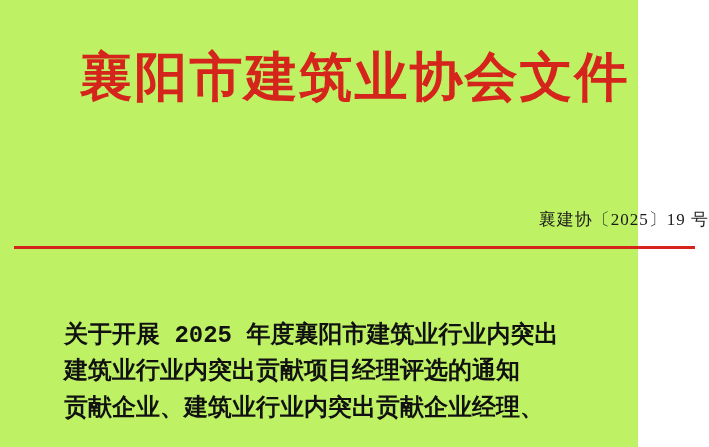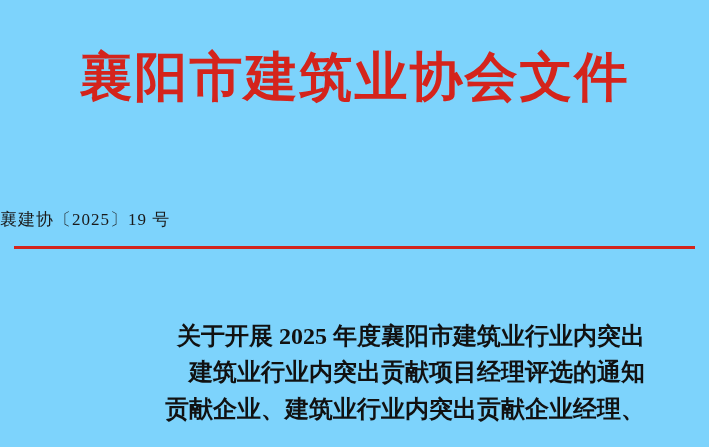--- a/index.html
+++ b/index.html
@@ -8,23 +8,23 @@
   }
   body {
     width: 709px;
     height: 447px;
     background: #ffffff;
     font-family: "Liberation Serif", "DejaVu Serif", serif;
     overflow: hidden;
   }
   .page {
     position: relative;
-    width: 709px;
+    width: 638px;
     height: 447px;
-    background: #7dd3fc;
+    background: #bef264;
     box-sizing: border-box;
     padding-left: 10px;
   }
   .masthead {
     position: absolute;
     top: 46px;
     left: 0;
     width: 709px;
     text-align: center;
     color: #d4241c;
@@ -33,42 +33,42 @@
     font-size: 53px;
     letter-spacing: 2px;
     line-height: 1.15;
     white-space: nowrap;
   }
   .doc-number {
     position: absolute;
     top: 208px;
     left: 0;
     width: 709px;
-    text-align: left;
+    text-align: right;
     color: #1a1a1a;
     font-family: "Liberation Serif", "DejaVu Serif", serif;
     font-size: 17px;
     letter-spacing: 1px;
   }
   .red-rule {
     position: absolute;
     top: 246px;
     left: 14px;
     width: 681px;
     height: 3px;
     background: #d4241c;
   }
   .title-block {
     position: absolute;
     top: 318px;
     left: 64px;
     width: 581px;
-    text-align: right;
+    text-align: left;
     color: #111111;
-    font-family: Liberation Serif, serif;
+    font-family: Liberation Mono, monospace;
     font-weight: bold;
     font-size: 24px;
     line-height: 1.52;
     letter-spacing: 0px;
   }
   .title-line {
     display: block;
     white-space: nowrap;
   }
 </style>

